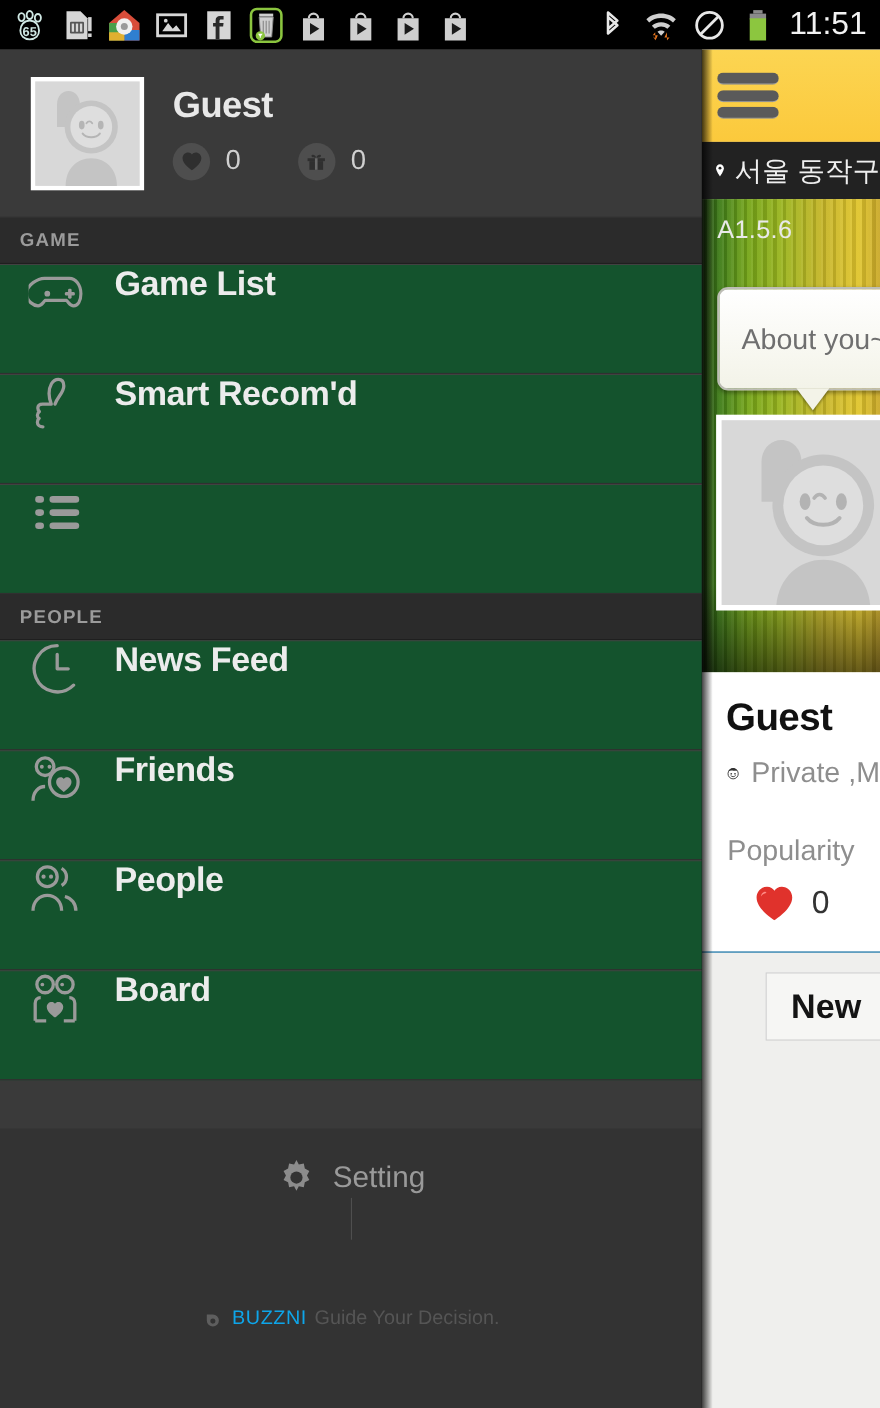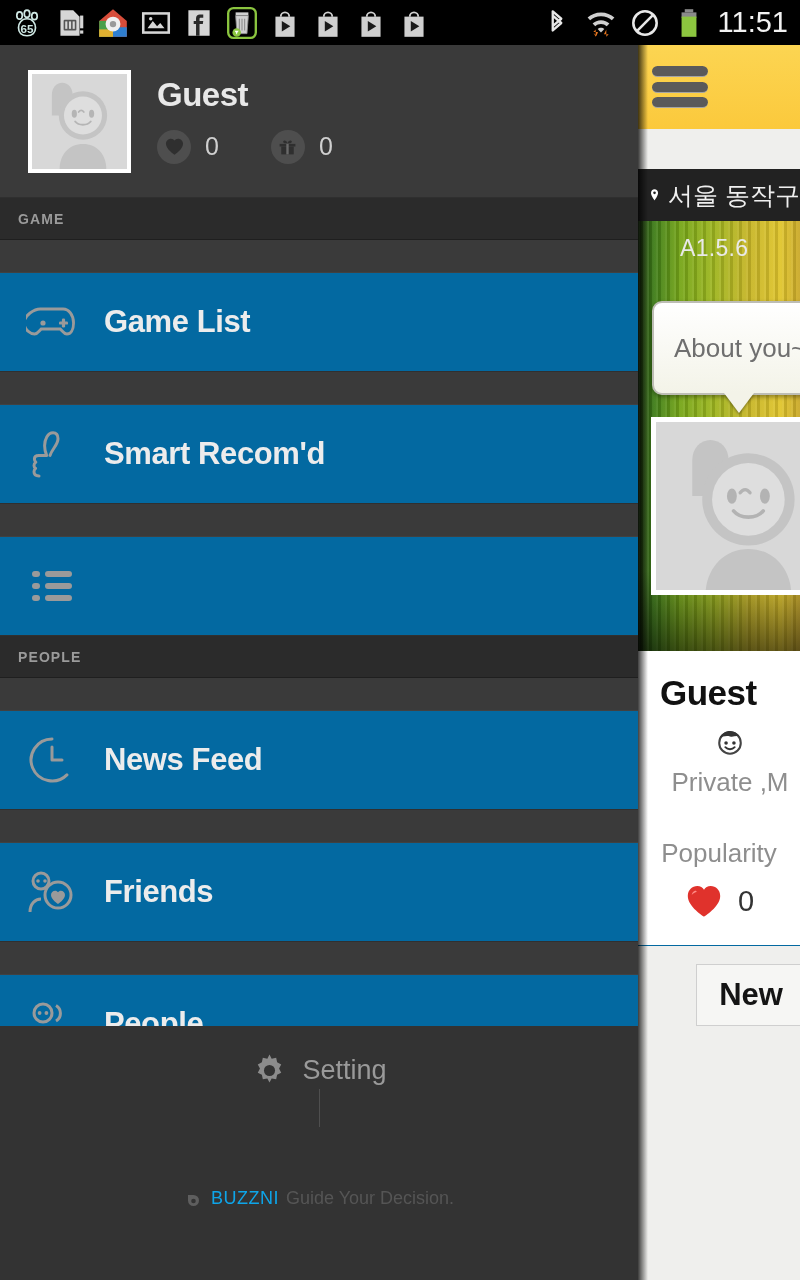--- a/index.html
+++ b/index.html
@@ -62,29 +62,28 @@
     display:flex; align-items:center; justify-content:center; flex:none;
   }
   .stat-val { color:#cfcfcf; font-size:25px; margin-left:14px; }
 
   
   .sect-head {
     height:42px; background:#2b2b2b; display:flex; align-items:center;
     padding-left:18px; border-bottom:1px solid #1f1f1f;
   }
   .sect-head span {
-    color:#9b9b9b; font-size:14px; letter-spacing:1.1px; font-weight:bold;
+    color:#9b9b9b; font-size:17px; letter-spacing:1.1px; font-weight:bold;
   }
 
   
   .nav-row {
-    height:100px; background:#0369a1; display:flex; align-items:center;
+    height:100px; background:#14532d; display:flex; align-items:flex-start;
     padding-left:22px; border-bottom:1px solid #303030;
     box-shadow:inset 0 1px 0 #414141;
-    margin-top:32px;
   }
   .nav-ico { width:60px; height:52px; flex:none; display:flex; align-items:center; justify-content:center; }
   .nav-label {
     color:#ececec; font-size:31px; font-weight:bold; margin-left:22px; letter-spacing:-0.4px;
   }
 
   
   #drawer-footer {
     position:absolute; left:0; bottom:0; width:638px; height:254px; background:#333333;
   }
@@ -110,37 +109,37 @@
   #app-bar {
     height:84px; background:linear-gradient(to bottom,#fcd552,#fbc93c);
     display:flex; align-items:center; padding-left:14px;
   }
   #hamburger { width:56px; height:42px; display:flex; flex-direction:column; justify-content:space-between; }
   #hamburger i {
     display:block; height:11px; border-radius:6px; background:#5a5a5a;
     border-bottom:1px solid rgba(255,255,255,.45);
   }
   #loc-bar {
-    height:52px; background:#222; display:flex; align-items:center; padding-left:12px; gap:9px;margin-top:40px;
+    height:52px; background:#222; display:flex; align-items:center; padding-left:12px; gap:9px;
   }
   #loc-text { color:#efefef; font-size:25px; white-space:nowrap; }
   #hero {
     position:relative; height:430px;
     background:
       repeating-linear-gradient(to right,
         rgba(255,255,255,0.09) 0px, rgba(255,255,255,0.09) 2px,
         rgba(0,0,0,0.10) 2px, rgba(0,0,0,0.10) 5px,
         rgba(255,255,255,0.05) 5px, rgba(255,255,255,0.05) 9px),
       linear-gradient(to right,#1d3b10 0%,#3f7d18 10%,#76a618 26%,#9bb51f 45%,#c6b527 68%,#e0c52c 88%,#caa92a 100%);
   }
   #hero::after{
     content:""; position:absolute; left:0; right:0; bottom:0; height:80px;
     background:linear-gradient(to bottom, rgba(0,0,0,0) , rgba(0,0,0,0.55));
   }
-  #ver-label { position:absolute; left:14px; top:14px; color:#e9e9e9; font-size:23px; letter-spacing:0.3px;padding-left:28px; }
+  #ver-label { position:absolute; left:14px; top:14px; color:#e9e9e9; font-size:23px; letter-spacing:0.3px; }
   #bubble {
     position:absolute; left:14px; top:80px; width:210px; height:94px;
     background:linear-gradient(to bottom,#ffffff,#f3f3e8);
     border:2px solid #bdbdb5; border-radius:10px;
     display:flex; align-items:center; padding-left:20px;
     box-shadow:0 2px 4px rgba(0,0,0,.35);
   }
   #bubble-text { color:#6f6f6f; font-size:26px; white-space:nowrap; }
   #bubble-tip {
     position:absolute; left:86px; top:172px; width:0; height:0;
@@ -148,21 +147,21 @@
     border-top:20px solid #f3f3e8;
     filter:drop-shadow(0 2px 1px rgba(0,0,0,.3));
   }
   #hero-avatar {
     position:absolute; left:13px; top:196px; width:175px; height:178px;
     background:#fff; padding:5px; z-index:3;
   }
   #hero-avatar .av-inner { width:100%; height:100%; background:#d8d8d8; overflow:hidden; position:relative; }
   #info-card { background:#fff; padding:22px 0 26px 22px; }
   #content-name { color:#111; font-size:35px; font-weight:bold; letter-spacing:-0.5px; }
-  #content-sub { display:flex; align-items:center; gap:10px; margin-top:14px;flex-direction:column; }
+  #content-sub { display:flex; align-items:center; gap:10px; margin-top:14px; }
   #content-sub-text { color:#8e8e8e; font-size:26px; white-space:nowrap; }
   #popularity { margin-top:40px; text-align:center; padding-right:22px; }
   #pop-label { color:#8e8e8e; font-size:26px; }
   #pop-row { display:flex; align-items:center; justify-content:center; gap:14px; margin-top:14px; }
   #pop-val { color:#333; font-size:29px; }
   #tabstrip {
     background:#efefed; height:100px; position:relative;
     border-top:1px solid #0369a1;
     padding-top:18px; padding-left:58px;
   }

